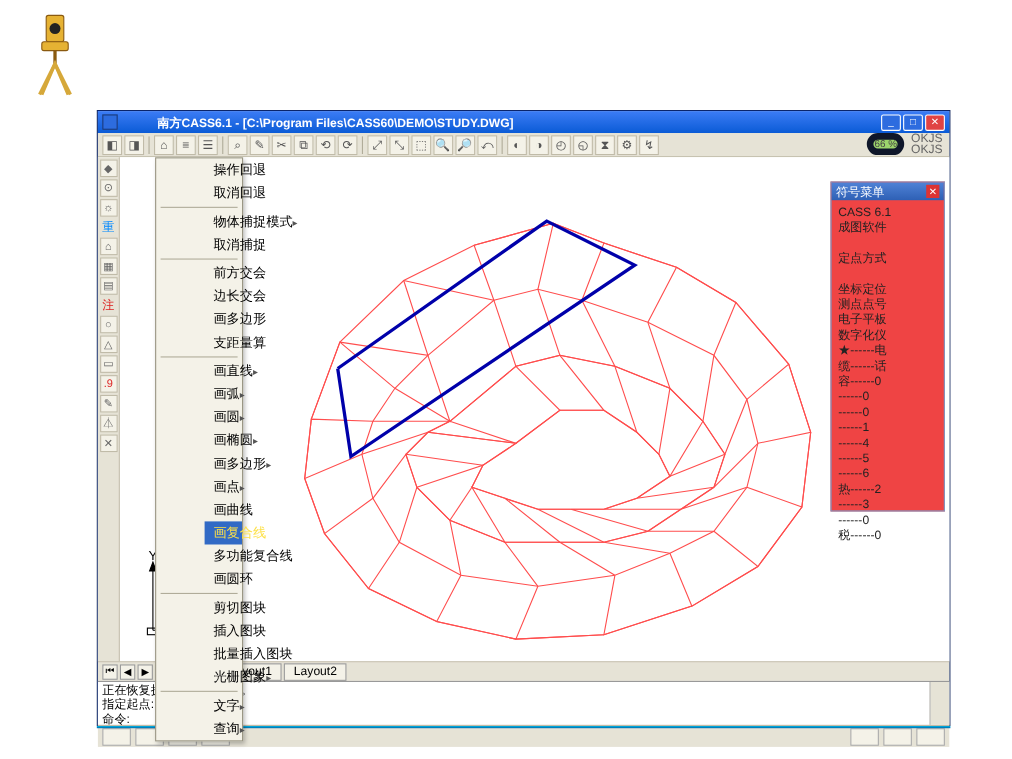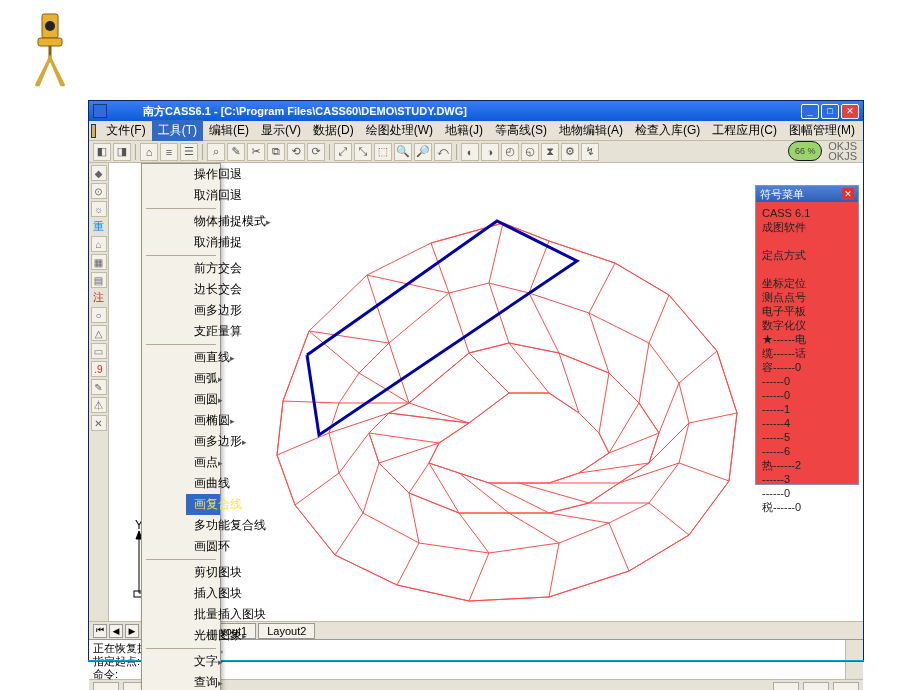--- a/index.html
+++ b/index.html
@@ -73,21 +73,21 @@
   .tbtn {
     width:18px;height:18px;border:1px solid #c0bba8;background:#f4f2e8;display:flex;align-items:center;justify-content:center;font-size:11px;color:#555;
   }
   .tdiv { width:1px;height:16px;background:#b0ac99;margin:0 2px; }
 
   .status-pill {
     position:absolute; right:6px; top:0px;
     display:flex;align-items:center;gap:6px;
   }
   .pill {
-    width:34px;height:20px;border-radius:12px;border:1px solid #0f172a;background:#9cd46c;display:flex;align-items:center;justify-content:center;font-size:9px;color:#444;
+    width:34px;height:20px;border-radius:12px;border:6px solid #0f172a;background:#9cd46c;display:flex;align-items:center;justify-content:center;font-size:9px;color:#444;
   }
   .pill-labels{font-size:11px;line-height:10px;color:#666;}
 
   .workarea {
     position:relative;
     height: 458px;
     background:#fff;
   }
 
   .left-toolbar {
@@ -174,35 +174,20 @@
   <div class="titlebar">
     <span class="appicon"></span>
     <span class="title-txt">南方CASS6.1 - [C:\Program Files\CASS60\DEMO\STUDY.DWG]</span>
     <div class="winbtns">
       <div class="winbtn min">_</div>
       <div class="winbtn max">□</div>
       <div class="winbtn close">✕</div>
     </div>
   </div>
 
-  <div class="menubar">
-    <span class="appicon" style="background:#e6b233"></span>
-    <div class="menu-item">文件(F)</div>
-    <div class="menu-item" style="background:#316ac5;color:#fff">工具(T)</div>
-    <div class="menu-item">编辑(E)</div>
-    <div class="menu-item">显示(V)</div>
-    <div class="menu-item">数据(D)</div>
-    <div class="menu-item">绘图处理(W)</div>
-    <div class="menu-item">地籍(J)</div>
-    <div class="menu-item">等高线(S)</div>
-    <div class="menu-item">地物编辑(A)</div>
-    <div class="menu-item">检查入库(G)</div>
-    <div class="menu-item">工程应用(C)</div>
-    <div class="menu-item">图幅管理(M)</div>
-  </div>
 
   <div class="toolbars">
     <div class="tbtn">◧</div>
     <div class="tbtn">◨</div>
     <div class="tdiv"></div>
     <div class="tbtn">⌂</div>
     <div class="tbtn">≡</div>
     <div class="tbtn">☰</div>
     <div class="tdiv"></div>
 

